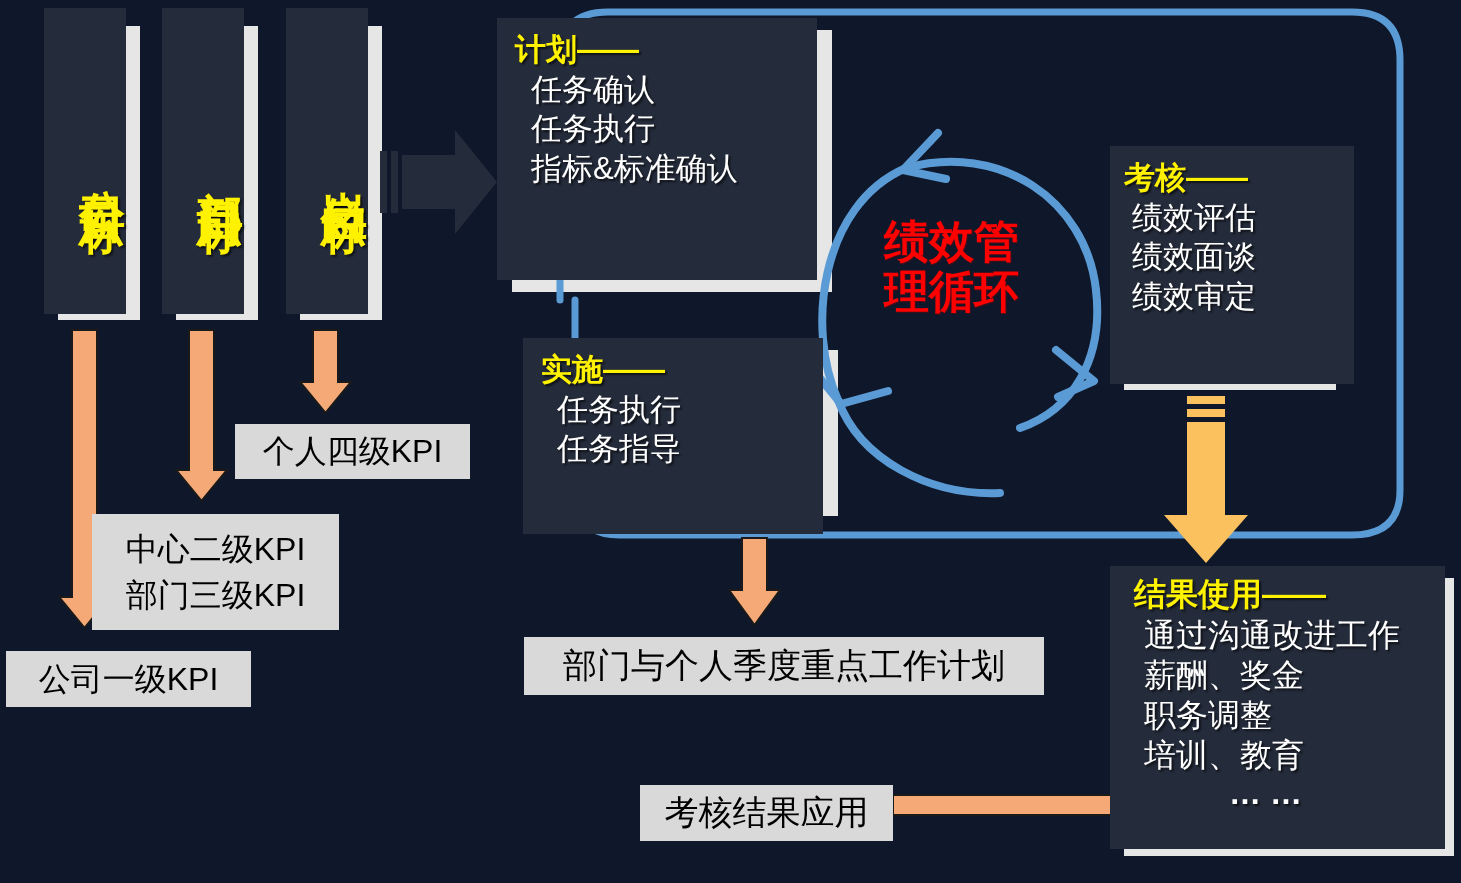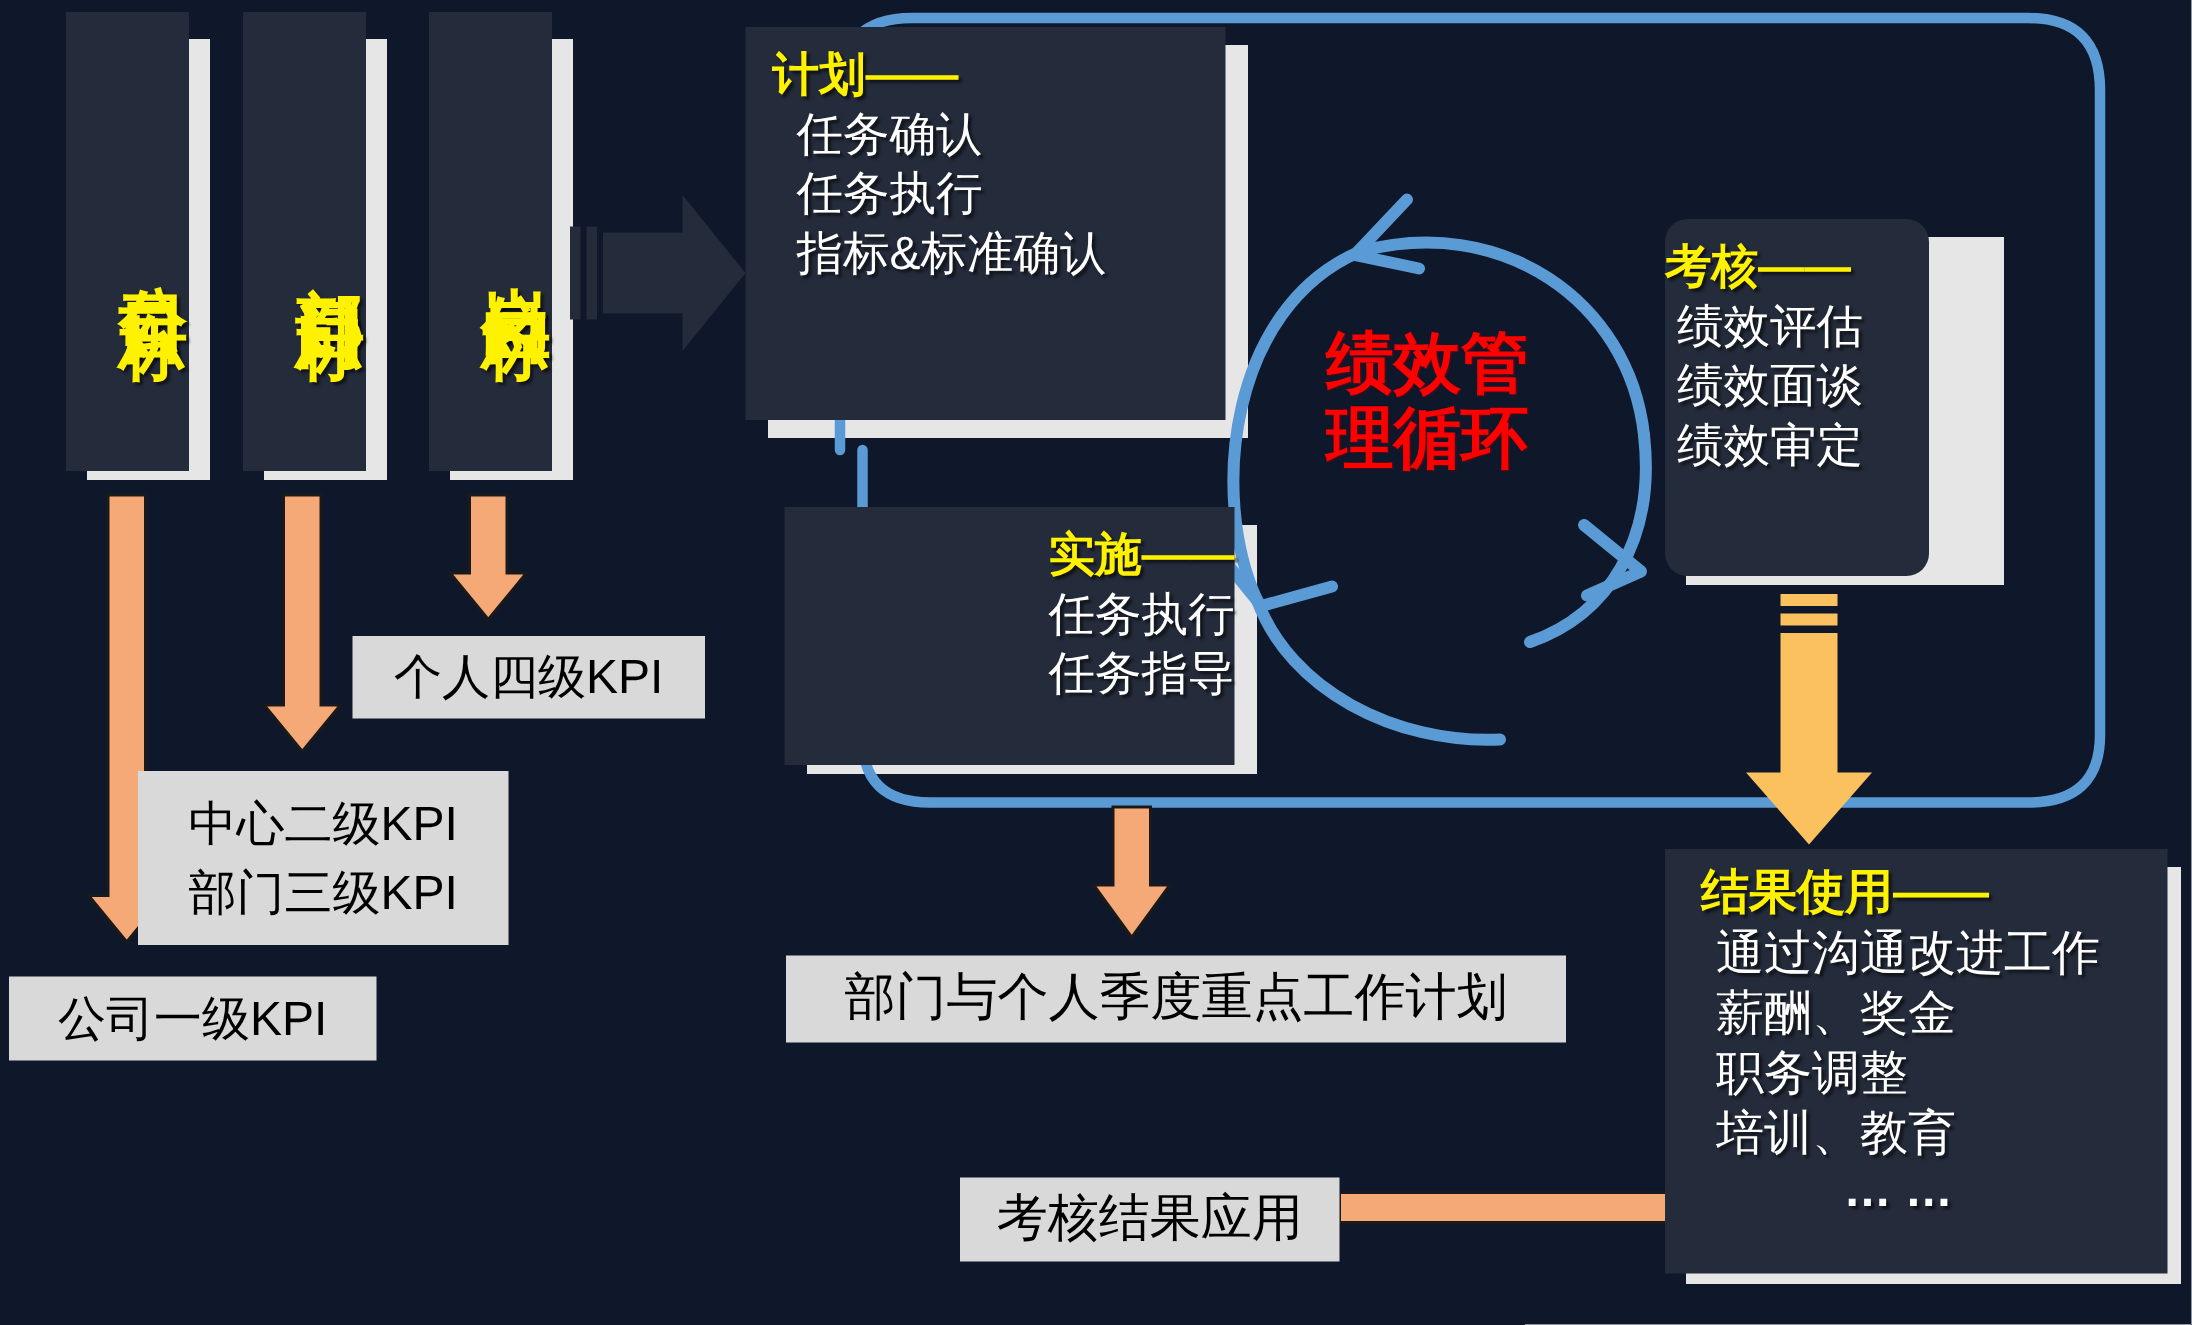--- a/index.html
+++ b/index.html
@@ -167,27 +167,27 @@
   <div class="panel-shadow" style="left:1124px;top:158px;width:212px;height:232px;"></div>
   <div class="panel-shadow" style="left:1124px;top:578px;width:330px;height:278px;"></div>
 
   <div class="panel" style="left:497px;top:18px;width:320px;height:262px;">
     <div class="head">计划——</div>
     <div class="line">任务确认</div>
     <div class="line">任务执行</div>
     <div class="line">指标&amp;标准确认</div>
   </div>
 
-  <div class="panel" style="left:523px;top:338px;width:300px;height:172px;text-align:right;">
+  <div class="panel" style="left:523px;top:338px;width:300px;height:196px;">
     <div class="head">实施——</div>
     <div class="line">任务执行</div>
     <div class="line">任务指导</div>
   </div>
 
-  <div class="panel" style="left:1110px;top:146px;width:176px;height:238px;padding-left:0;border-radius:15px;">
+  <div class="panel" style="left:1110px;top:146px;width:244px;height:238px;padding-left:14px;">
     <div class="head">考核——</div>
     <div class="line" style="padding-left:8px;">绩效评估</div>
     <div class="line" style="padding-left:8px;">绩效面谈</div>
     <div class="line" style="padding-left:8px;">绩效审定</div>
   </div>
 
   <div class="panel result" style="left:1110px;top:566px;width:335px;height:283px;padding-left:24px;padding-top:8px;">
     <div class="head">结果使用——</div>
     <div class="line">通过沟通改进工作</div>
     <div class="line">薪酬、奖金</div>

